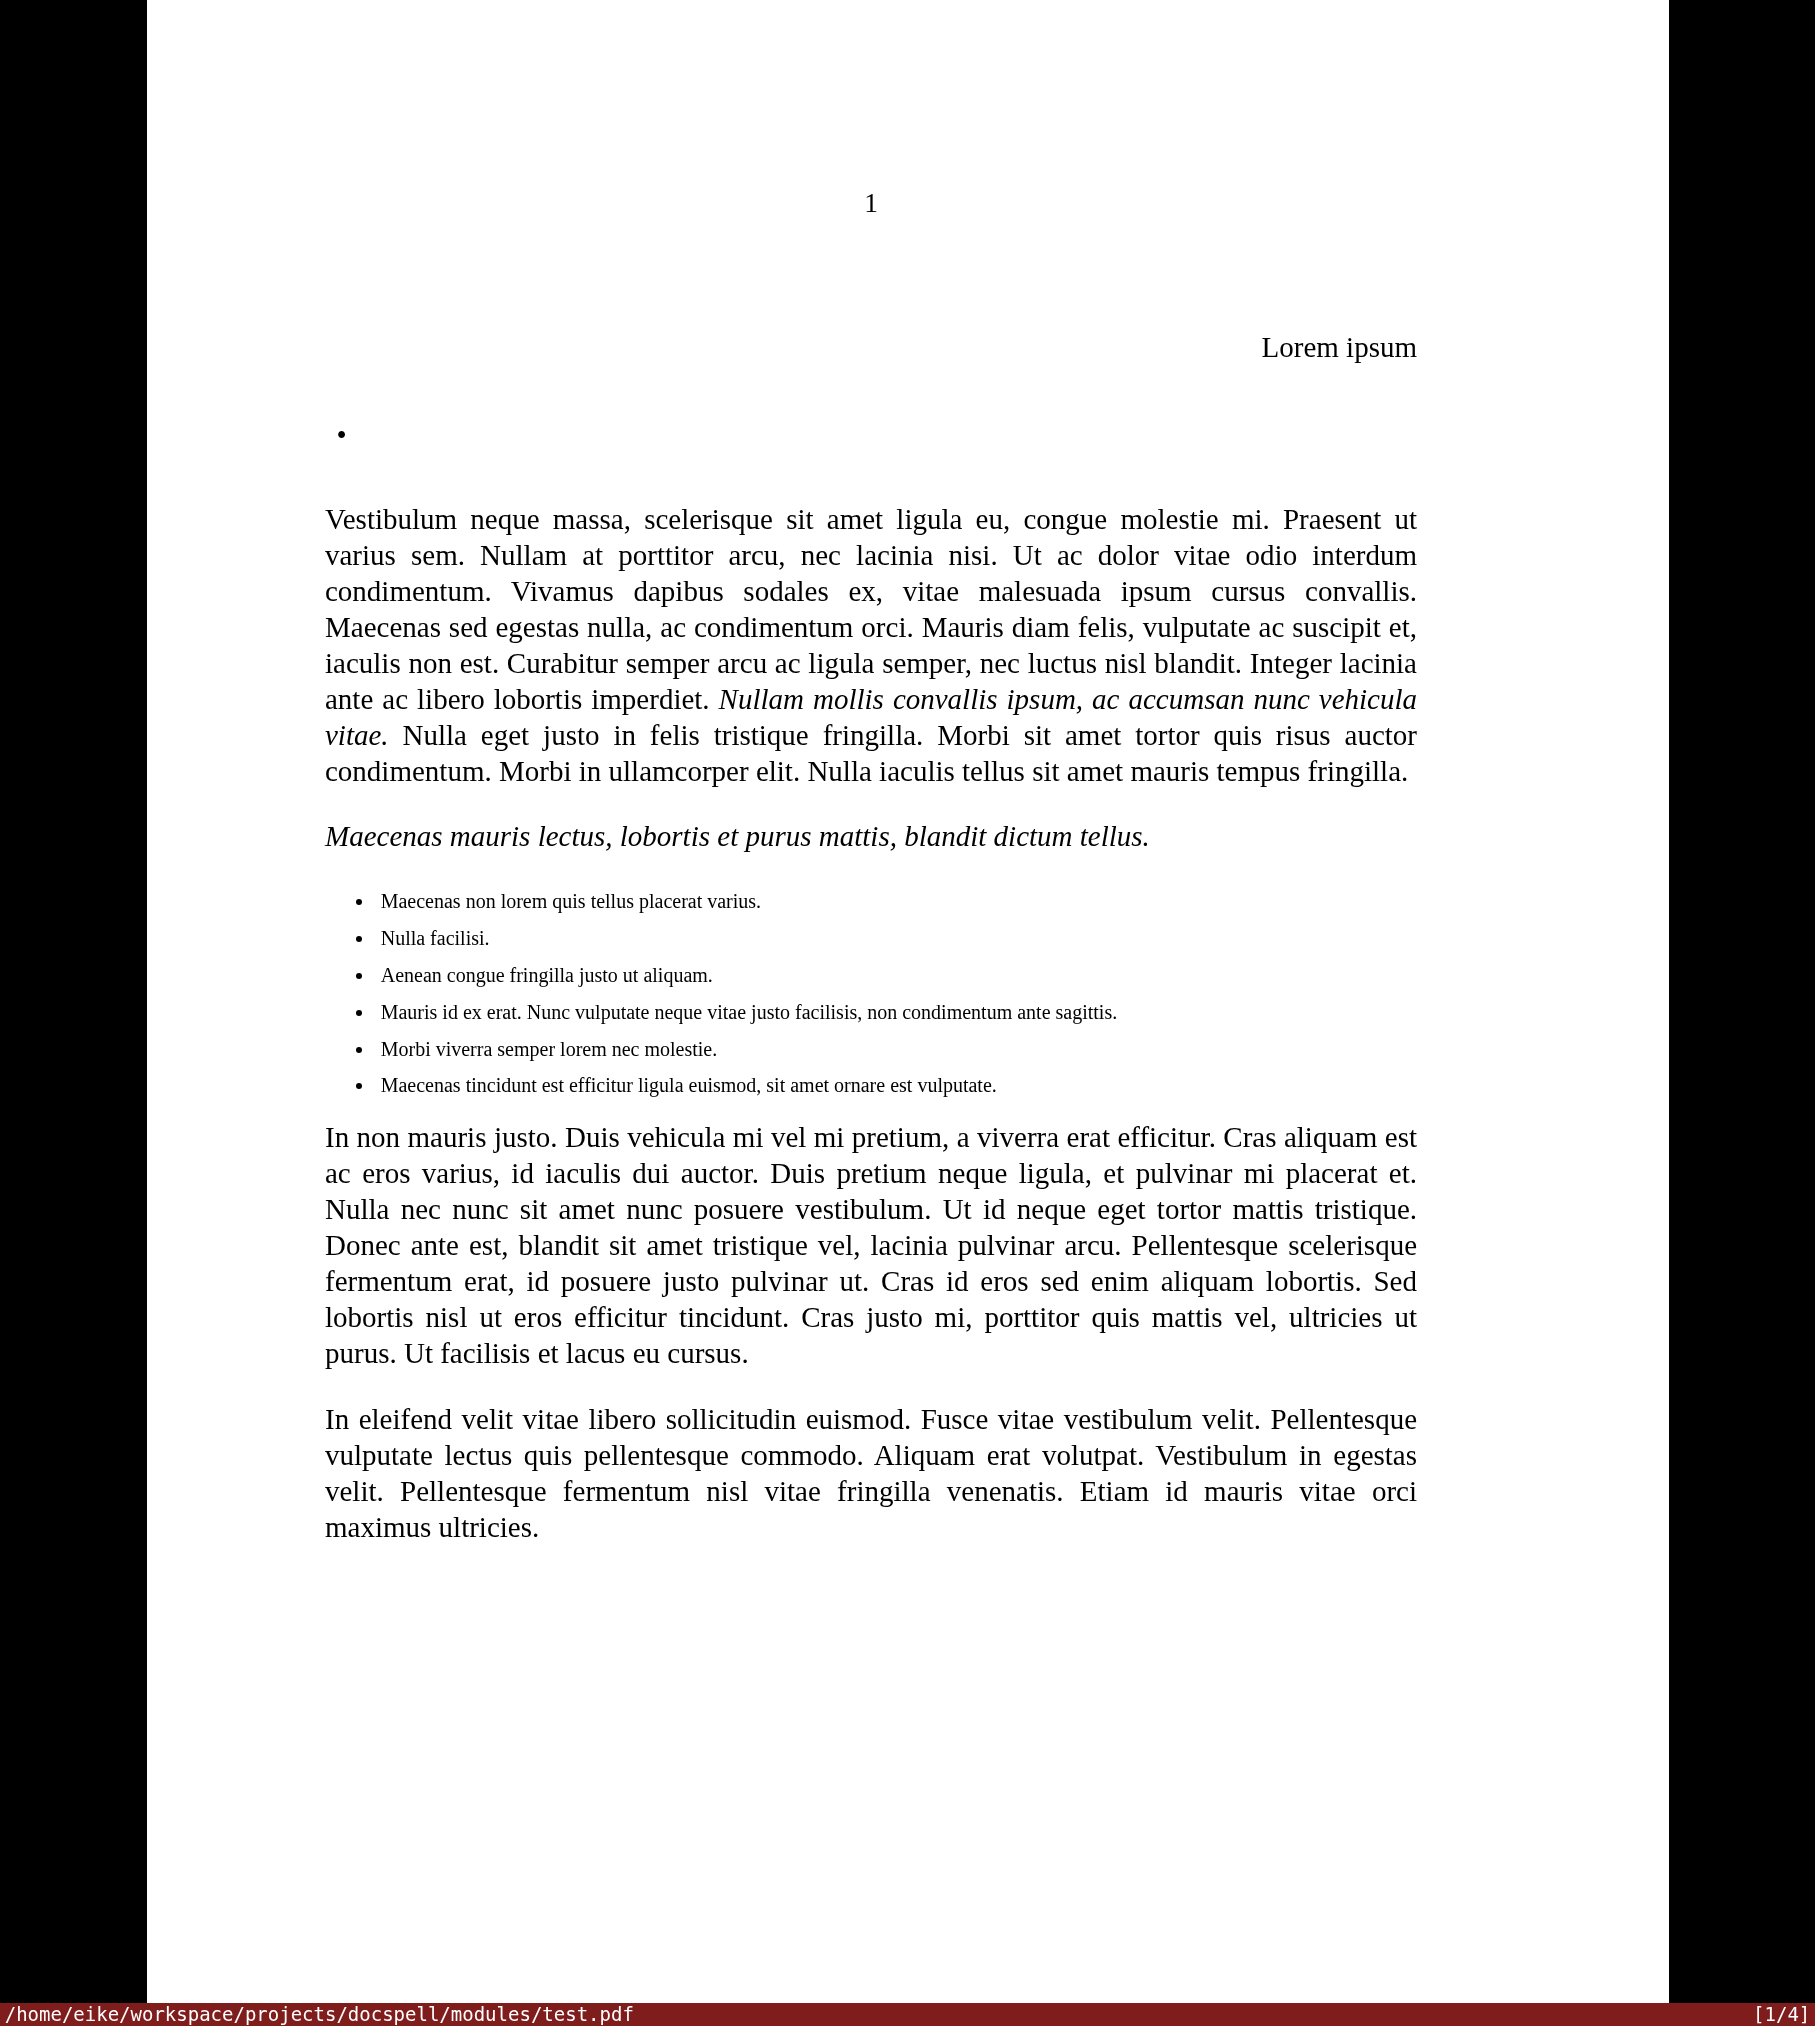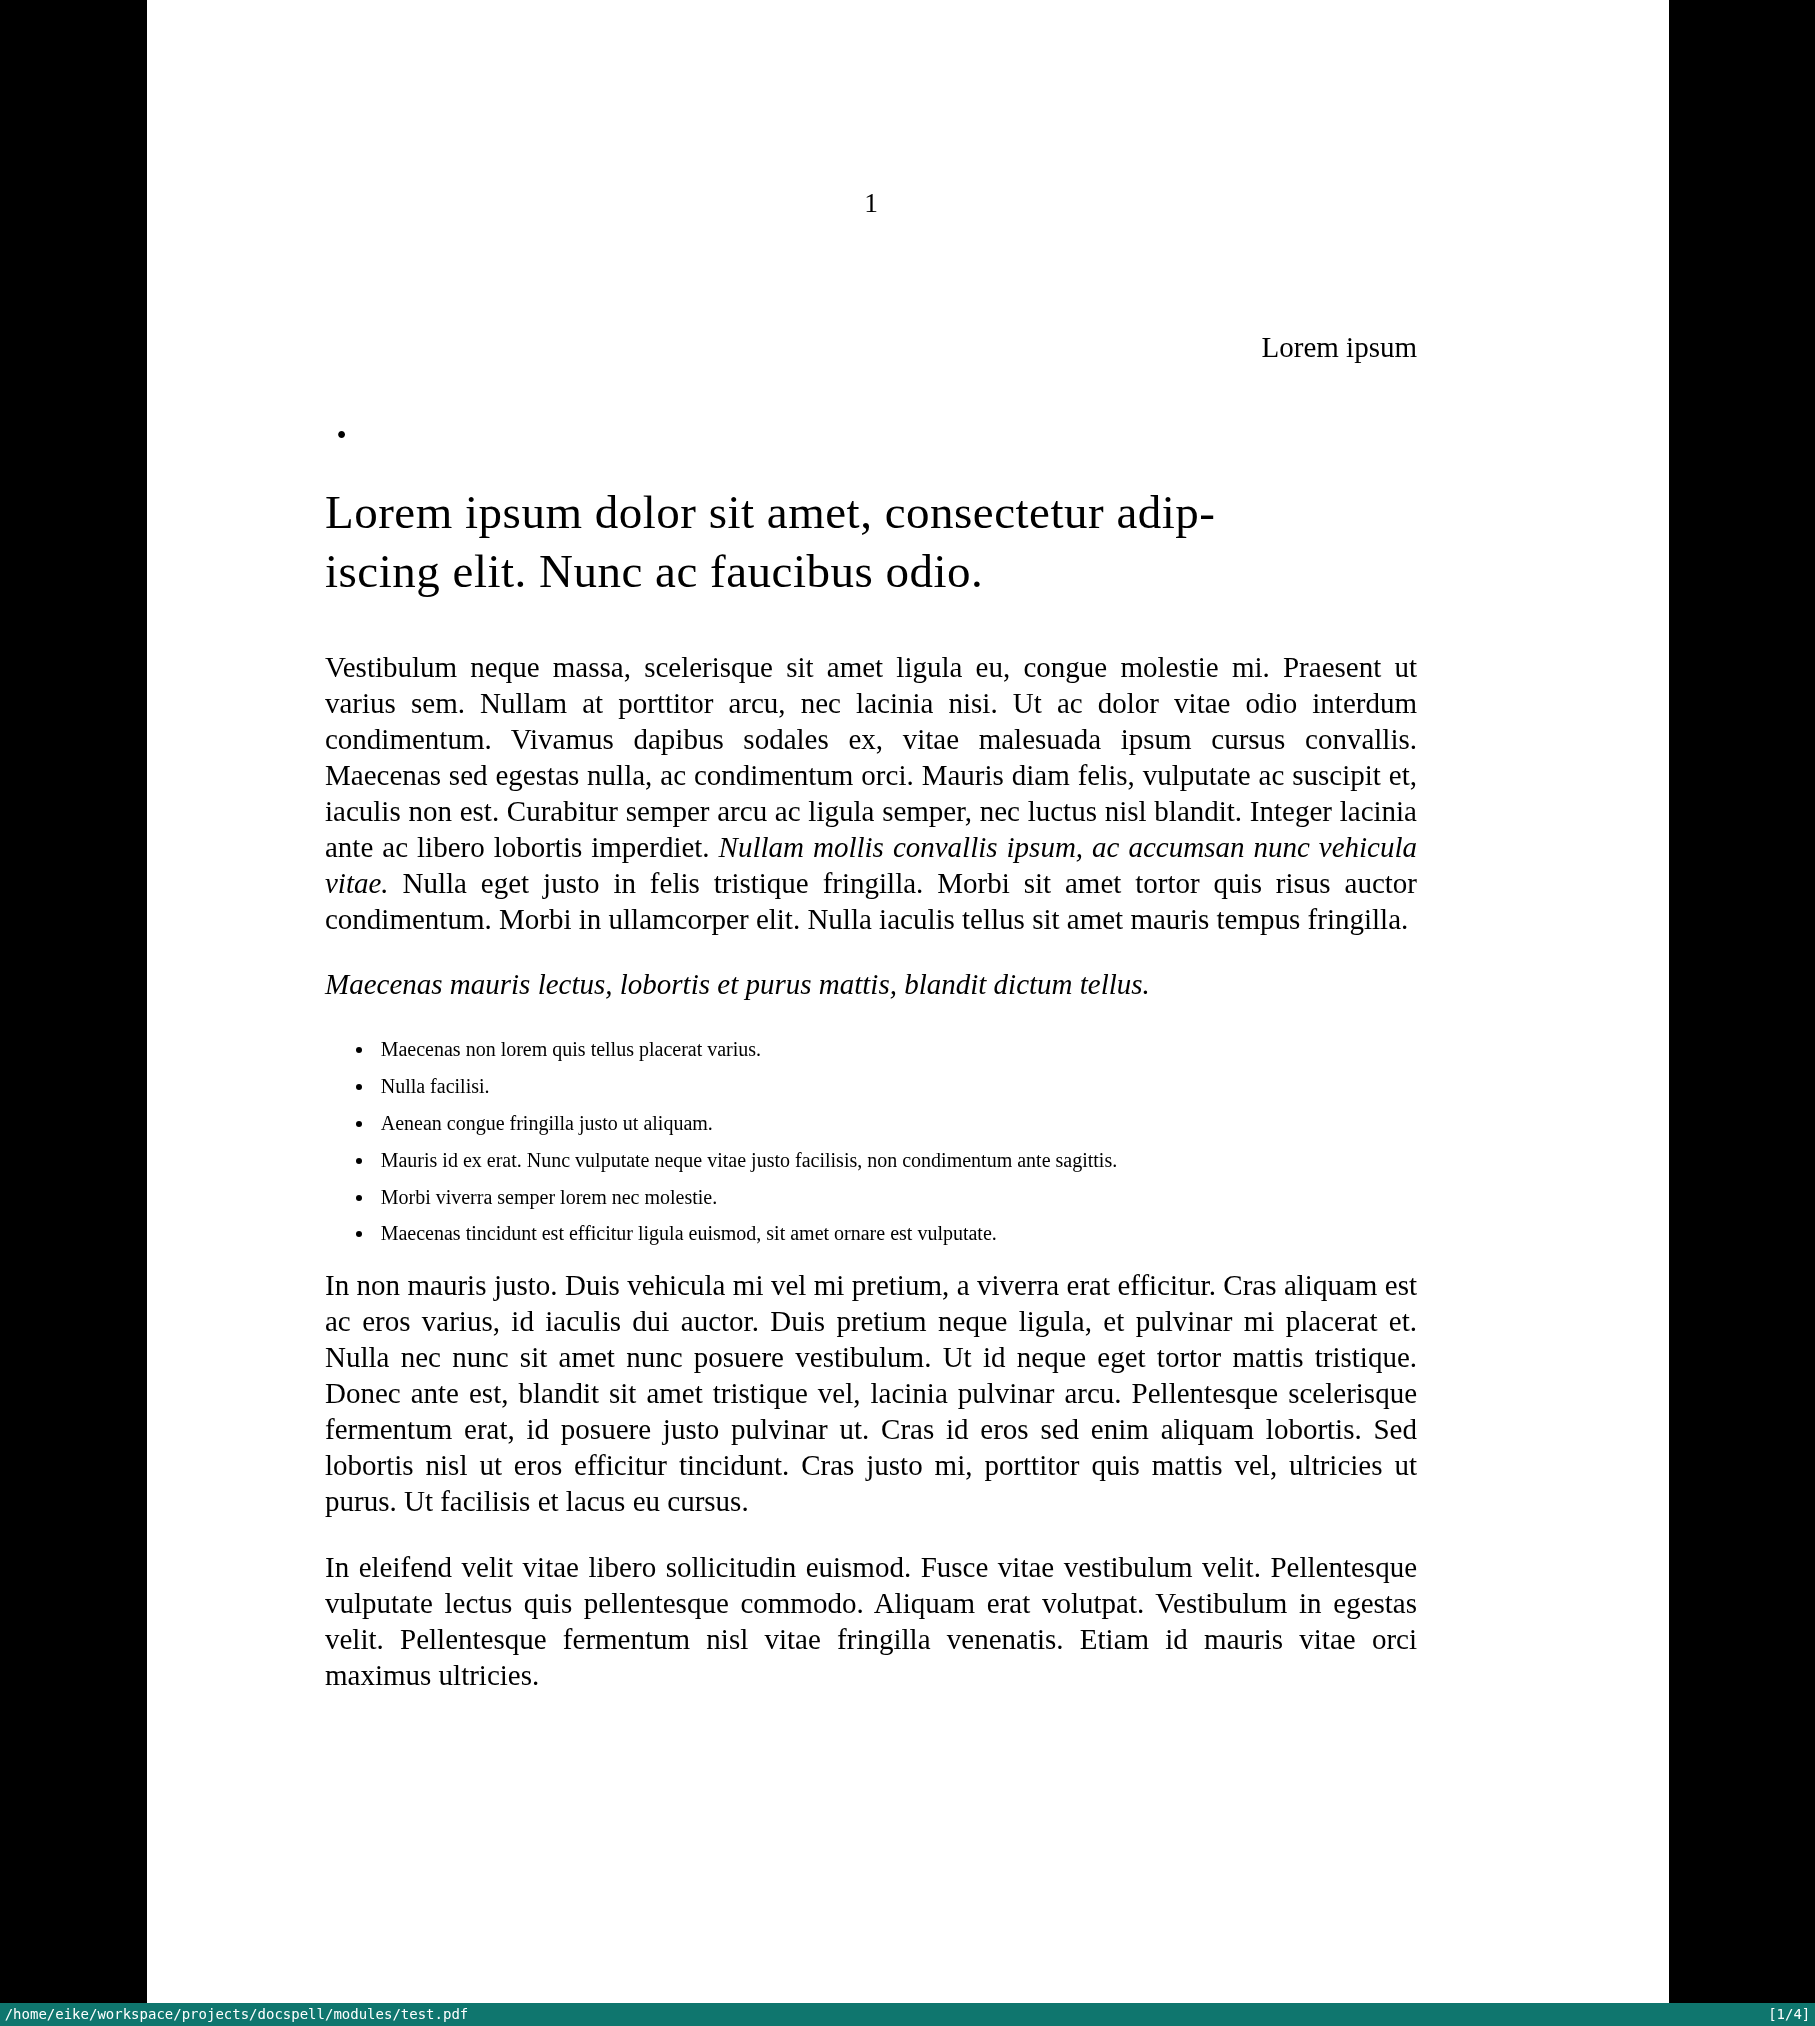--- a/index.html
+++ b/index.html
@@ -79,24 +79,24 @@
   .body-list li {
     list-style: disc outside;
     padding-left: 5.7px;
     margin-top: 0.9px;
     text-align: justify;
   }
   .statusbar {
     position: absolute;
     left: 0; right: 0; bottom: 0;
     height: 23px;
-    background: #0f766e;
+    background: #7f1d1d;
     color: #ffffff;
     font-family: "DejaVu Sans Mono", "Liberation Mono", monospace;
-    font-size: 14px;
+    font-size: 19px;
     line-height: 23px;
     display: flex;
     justify-content: space-between;
     align-items: flex-end;
     padding: 0 4.7px;
     box-sizing: border-box;
   }
 </style>
 </head>
 <body>
@@ -104,24 +104,20 @@
 <div class="document-view">
   <div class="pdf-page">
     <div class="page-content">
 
       <div class="page-number">1</div>
 
       <div class="pre-heading">Lorem ipsum</div>
 
       <div class="lone-bullet">•</div>
 
-      <div class="section-heading">
-        <div class="heading-line">Lorem ipsum dolor sit amet, consectetur adip-</div>
-        <div class="heading-line">iscing elit. Nunc ac faucibus odio.</div>
-      </div>
 
       <p class="para para-1"><span>Vestibulum neque massa, scelerisque sit amet ligula eu, congue molestie mi. Praesent ut varius sem. Nullam at porttitor arcu, nec lacinia nisi. Ut ac dolor vitae odio interdum condimentum. </span><span class="seg-bold">Vivamus dapibus sodales ex, vitae malesuada ipsum cursus convallis. Maecenas sed egestas nulla, ac condimentum orci.</span><span> Mauris diam felis, vulputate ac suscipit et, iaculis non est. Curabitur semper arcu ac ligula semper, nec luctus nisl blandit. Integer lacinia ante ac libero lobortis imperdiet. </span><span class="seg-italic">Nullam mollis convallis ipsum, ac accumsan nunc vehicula vitae.</span><span> Nulla eget justo in felis tristique fringilla. Morbi sit amet tortor quis risus auctor condimentum. Morbi in ullamcorper elit. Nulla iaculis tellus sit amet mauris tempus fringilla.</span></p>
 
       <p class="para para-2">Maecenas mauris lectus, lobortis et purus mattis, blandit dictum tellus.</p>
 
       <ul class="body-list">
           <li>Maecenas non lorem quis tellus placerat varius.</li>
           <li>Nulla facilisi.</li>
           <li>Aenean congue fringilla justo ut aliquam.</li>
           <li>Mauris id ex erat. Nunc vulputate neque vitae justo facilisis, non condimentum ante sagittis.</li>

